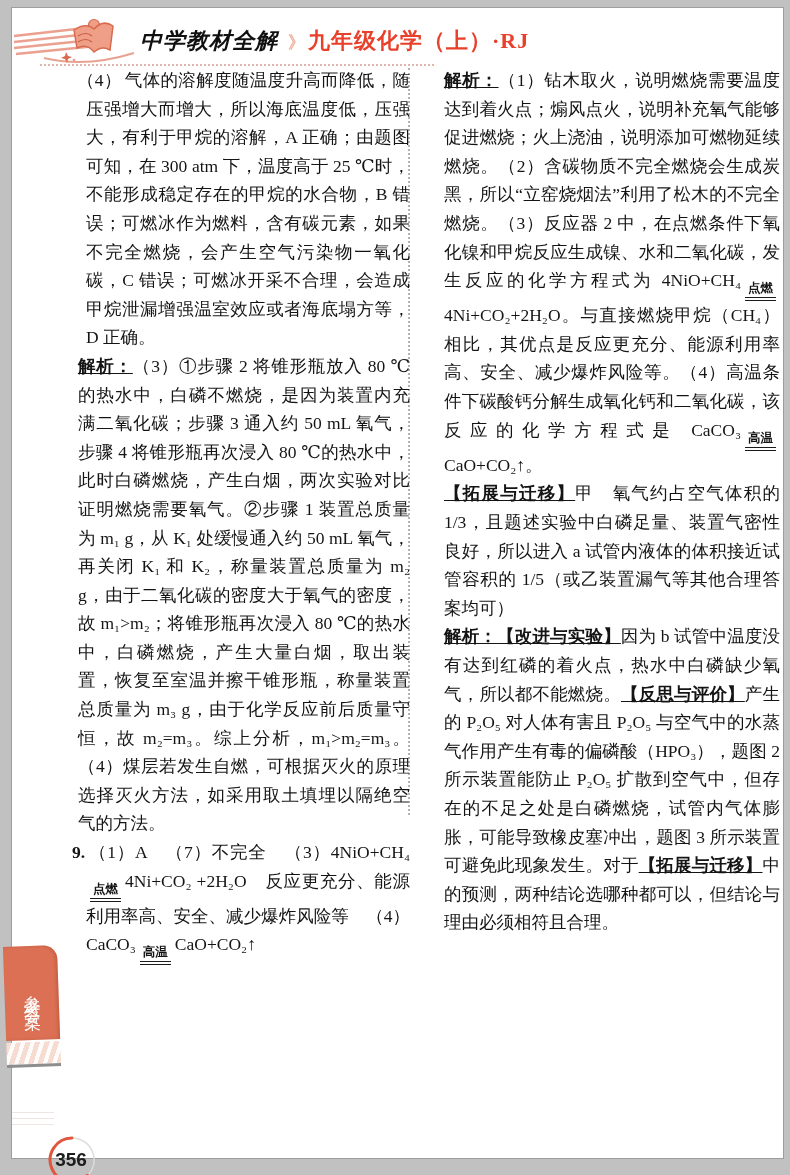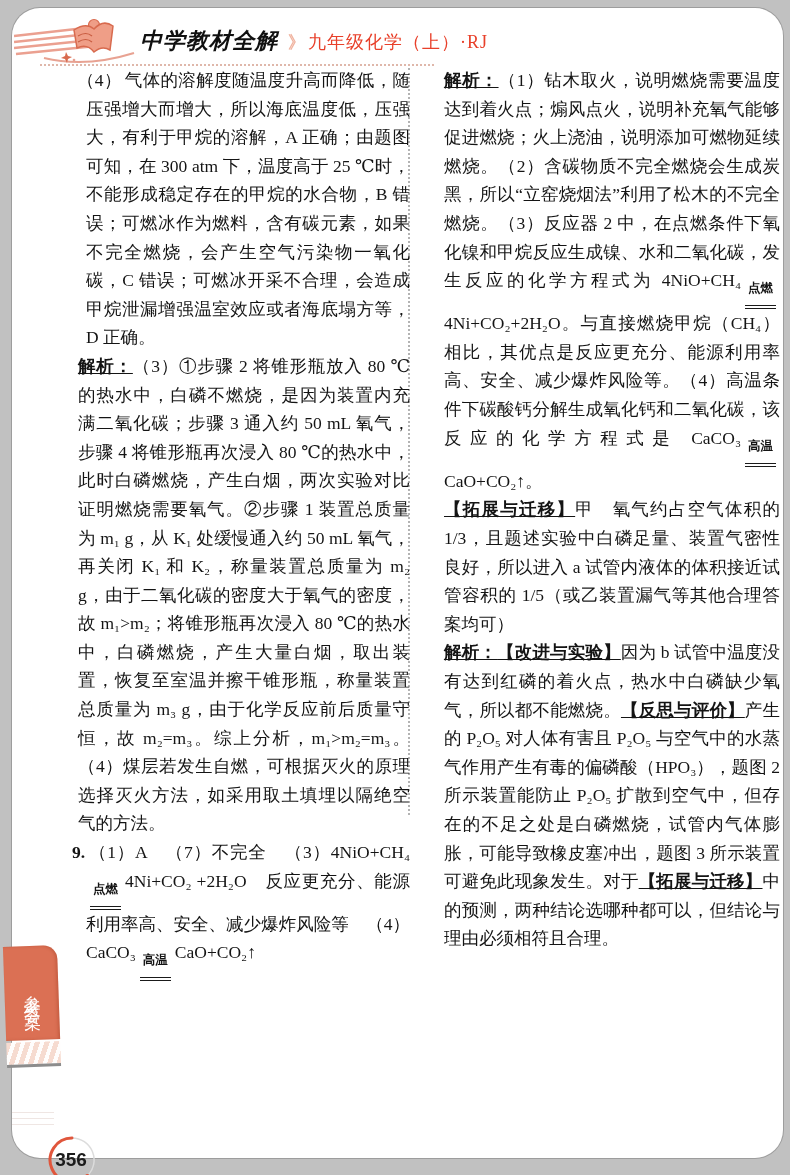--- a/index.html
+++ b/index.html
@@ -3,44 +3,44 @@
 <meta charset="utf-8">
 <style>
   html,body{margin:0;padding:0;}
   body{
     width:790px;height:1175px;position:relative;overflow:hidden;
     background:#c1c1c1;
     font-family:"Liberation Serif","DejaVu Serif",serif;
   }
   .page{
     position:absolute;left:12px;top:8px;width:771px;height:1150px;
-    background:#ffffff;box-shadow:0 0 0 1px #9d9d9d;border-radius:28px;
+    background:#ffffff;box-shadow:0 0 0 1px #9d9d9d;
   }
   
   .header{position:absolute;left:0;top:6px;width:100%;height:54px;}
   .logo-svg{position:absolute;left:2px;top:2px;}
   .titles{position:absolute;left:128px;top:12px;display:flex;align-items:baseline;white-space:nowrap;}
   .series{font-size:22px;font-weight:bold;font-style:italic;letter-spacing:1px;color:#101010;}
   .chev{color:#f0b39f;font-size:17px;font-weight:bold;margin:0 3px 0 10px;}
-  .book{font-size:18px;color:#e8402a;letter-spacing:1px;font-weight:400;}
+  .book{font-size:22px;color:#e8402a;letter-spacing:1px;font-weight:700;}
   .rule{position:absolute;left:28px;top:50px;width:394px;border-bottom:2px dotted #dfb7aa;}
   
   .col{position:absolute;font-size:17.5px;line-height:28.6px;color:#141414;}
   .col-left{left:60px;top:58px;width:338px;}
   .col-right{left:426px;top:58px;width:342px;}
   .divider{position:absolute;left:396px;top:60px;height:747px;border-left:2px dotted #b3b3b3;}
   .para{text-align:justify;margin:0;}
   .para-hang{padding-left:14px;text-indent:-14px;}
   .para-item4{padding-left:14px;text-indent:-9px;}
   .para-flush{padding-left:6px;}
   .marker{font-weight:bold;margin-right:3px;}
   .label{font-weight:bold;text-decoration:underline;}
   .cond{
     display:inline-block;font-weight:bold;font-size:12.5px;line-height:1.05;
-    padding:0 3px 10px;border-bottom:4px double #1a1a1a;
+    padding:0 3px 2px;border-bottom:4px double #1a1a1a;
     vertical-align:-6px;margin:0 4px;text-indent:0;
   }
   
   .side-tab{position:absolute;left:5px;top:946px;width:54px;transform:rotate(-2deg);z-index:5;}
   .tab-solid{height:94px;background:#db7054;border-radius:0 14px 0 0;
     display:flex;align-items:center;justify-content:center;
     box-shadow:inset -2px 0 3px rgba(160,60,35,.35);}
   .tab-label{writing-mode:vertical-rl;color:#ffffff;font-size:17px;letter-spacing:6px;
     font-family:"Liberation Sans","DejaVu Sans",sans-serif;}
   .tab-band{height:22px;margin-top:2px;

